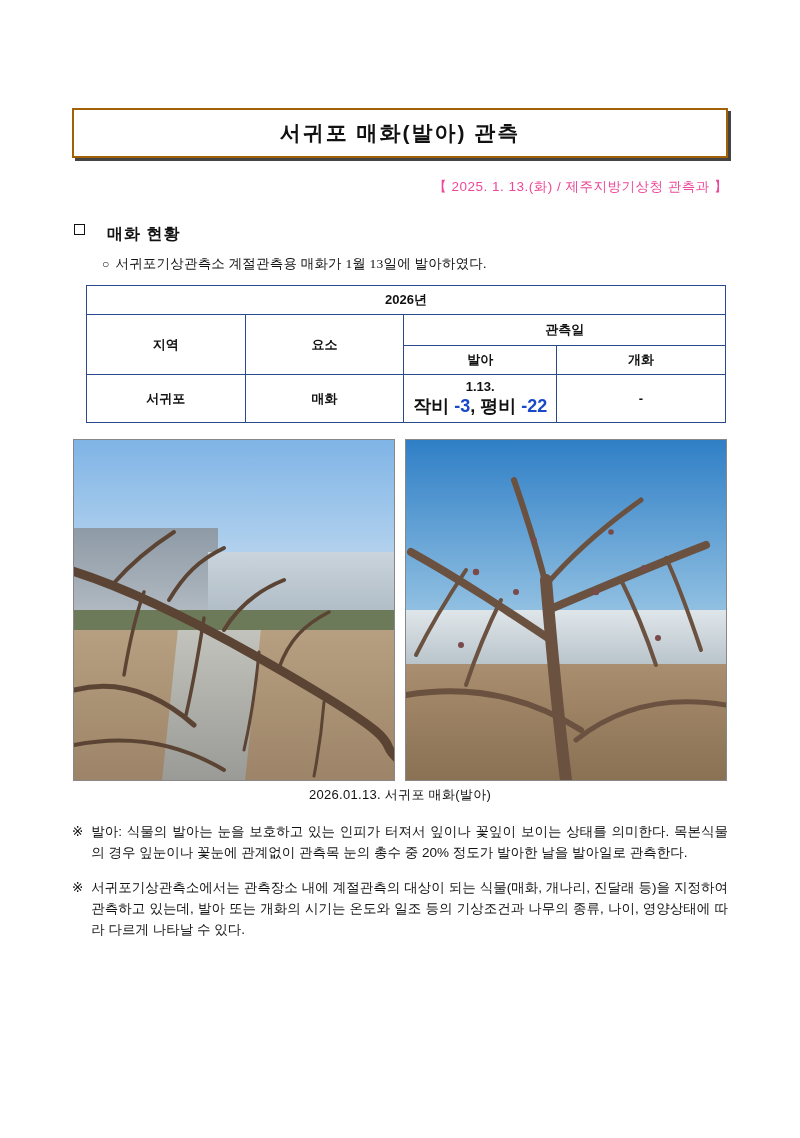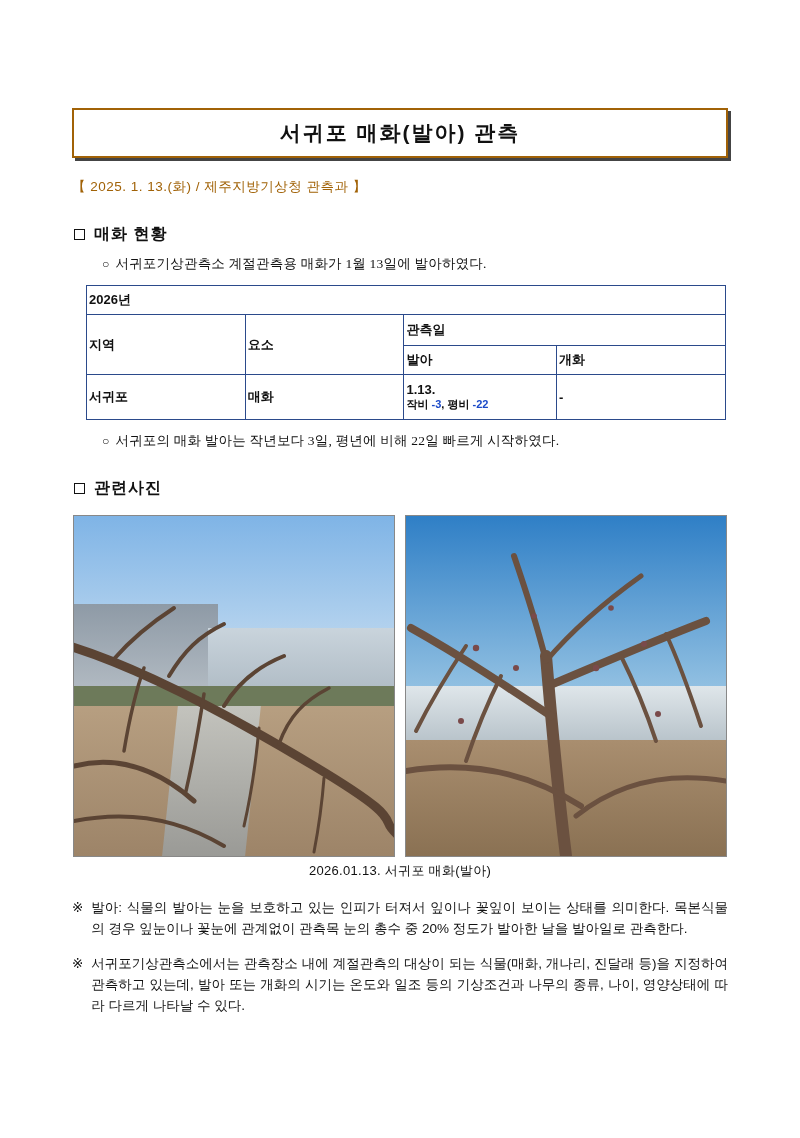--- a/index.html
+++ b/index.html
@@ -34,31 +34,31 @@
     box-shadow: 3px 3px 0 #444;
   }
   .title-text {
     font-size: 21px;
     font-weight: bold;
     letter-spacing: 2px;
   }
 
   .subtitle {
     margin-top: 20px;
-    text-align: left;
+    text-align: right;
     font-size: 13.5px;
-    color: #a16207;
+    color: #ec4899;
     letter-spacing: 0.5px;
   }
 
   
   .section-head {
     display: flex;
-    align-items: center;
-    gap: 9px;
+    align-items: flex-start;
+    gap: 22px;
     margin-top: 28px;
     margin-left: 2px;
   }
   .sq {
     display: inline-block;
     width: 11px;
     height: 11px;
     border: 1.6px solid #111;
     box-sizing: border-box;
   }
@@ -83,33 +83,33 @@
   
   table.obs {
     margin-top: 12px;
     margin-left: 14px;
     width: 640px;
     border-collapse: collapse;
     font-size: 13px;
   }
   table.obs td, table.obs th {
     border: 1px solid #2b4a8b;
-    text-align: left;
+    text-align: center;
     font-weight: bold;
     padding: 4px 2px;
   }
   table.obs .yearrow td {
     height: 20px;
     font-size: 13px;
   }
   table.obs .hdr td { height: 22px; }
   table.obs .sub td { height: 20px; }
   table.obs .data td { height: 36px; font-size: 13px; }
   .neg { color: #1a49c8; }
-  .small-note { font-size: 11px; }
+  .small-note { font-size: 18px; }
 
   
   .photos {
     margin-top: 16px;
     display: flex;
     gap: 10px;
     justify-content: center;
   }
   .photo {
     width: 320px;
@@ -223,28 +223,21 @@
           <span class="neg">-3</span><span>, </span>
           <span>평비</span>
           <span class="neg">-22</span>
         </div>
       </td>
       <td>-</td>
     </tr>
   </tbody>
     </table>
 
-  <div class="bullet-line" style="margin-top:12px">
-    <span class="circ">○</span><span>서귀포의 매화 발아는 작년보다 3일, 평년에 비해 22일 빠르게 시작하였다.</span>
-  </div>
-
-  <div class="section-head">
-    <span class="sq"></span>
-    <span class="section-title">관련사진</span>
-  </div>
+
 
   <div class="photos">
     <div class="photo">
       <div class="sky1"></div>
       <div class="bld1"></div>
       <div class="bld1b"></div>
       <div class="ground1"></div>
       <div class="hedge1"></div>
       <div class="path1"></div>
       <svg class="branchwrap" viewBox="0 0 320 340" preserveAspectRatio="none">

